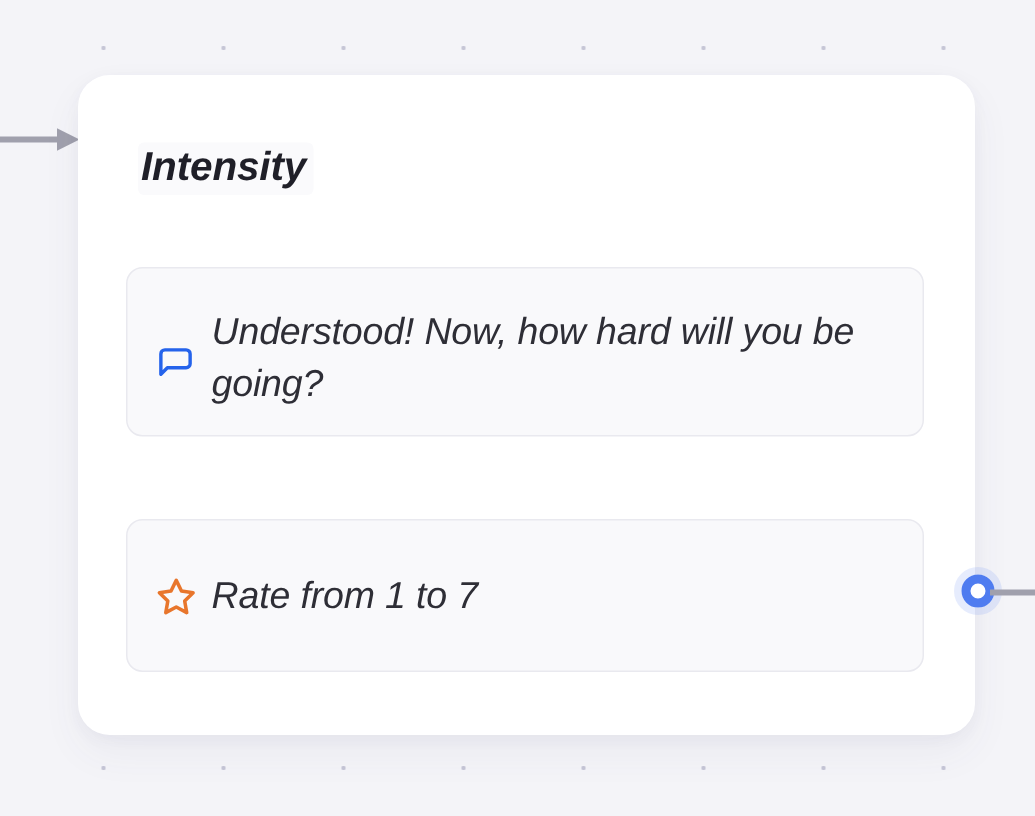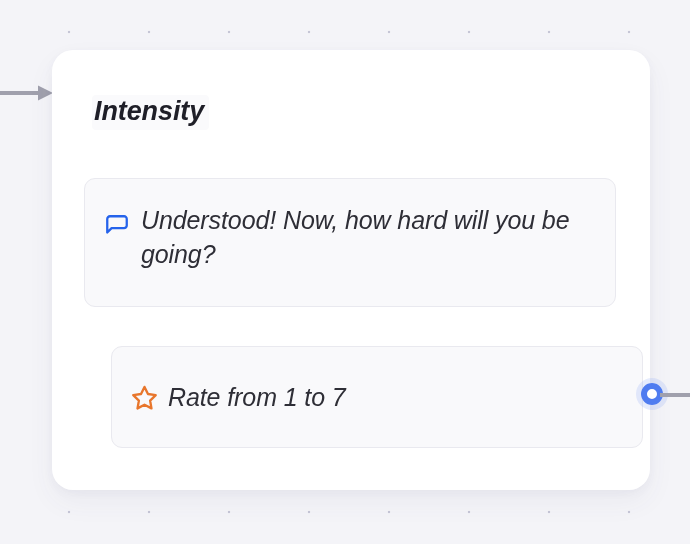--- a/index.html
+++ b/index.html
@@ -83,29 +83,28 @@
     background: #f9f9fb;
     border: 1px solid #e9e9ef;
     border-radius: 11px;
     display: flex;
     align-items: flex-start;
     padding: 16px 18px 16px 17px;
   }
 
   #field-message {
     top: 128px;
-    height: 129px;
-    align-items: flex-start;
+    height: 113px;
+    align-items: center;
   }
 
   #field-rating {
     top: 296px;
     height: 102px;
     align-items: center;
-    margin-left: 27px;
   }
 
   .field-icon {
     flex: 0 0 auto;
     width: 30px;
     height: 30px;
     display: flex;
     align-items: center;
     justify-content: center;
     margin-right: 9px;

